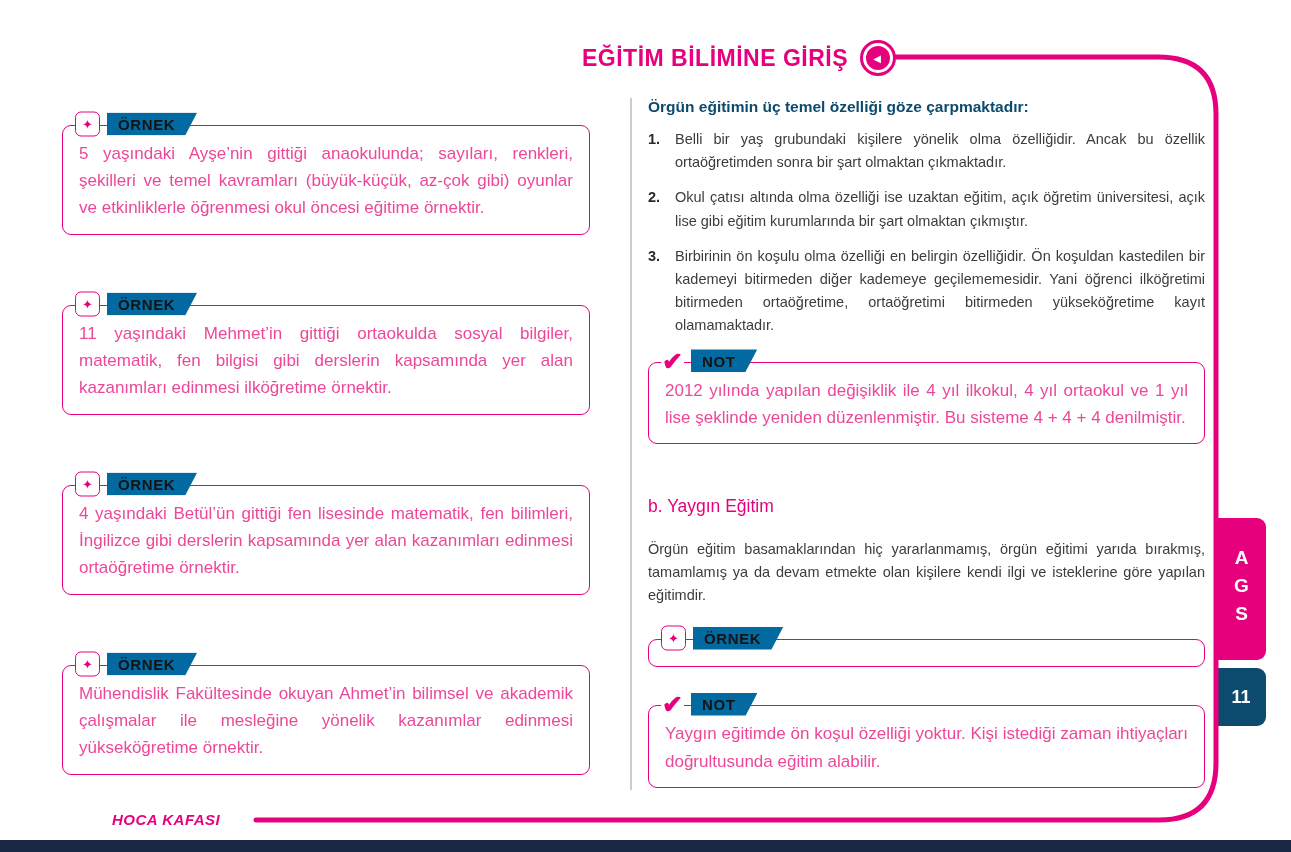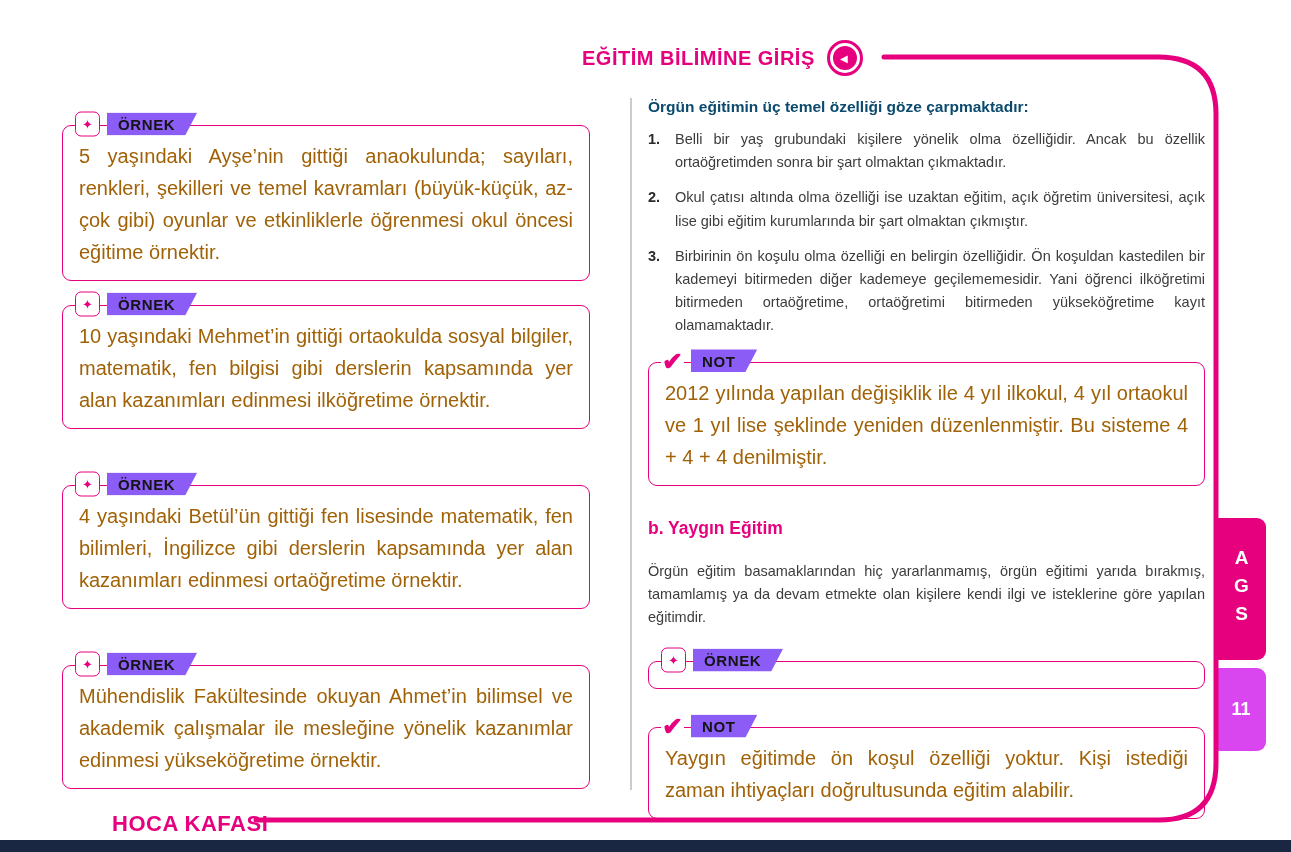--- a/index.html
+++ b/index.html
@@ -8,73 +8,73 @@
     position:relative;
     background:#ffffff;
     font-family:"Liberation Sans", sans-serif;
     font-size:14.5px;
     color:#3c3c3c;
     overflow:hidden;
   }
 
   
   .header { position:absolute; top:40px; left:582px; display:flex; align-items:center; gap:12px; z-index:5; }
-  .page-title { font-size:20px; font-weight:bold; color:#e6007e; letter-spacing:0.5px; white-space:nowrap; }
+  .page-title { font-size:23px; font-weight:bold; color:#e6007e; letter-spacing:0.5px; white-space:nowrap; }
   .back-circle { width:36px; height:36px; border:3px solid #e6007e; border-radius:50%; background:#fff;
                  display:flex; align-items:center; justify-content:center; flex-shrink:0; }
   .back-circle .inner { width:24px; height:24px; background:#e6007e; border-radius:50%; color:#fff;
                  font-size:10px; display:flex; align-items:center; justify-content:center; padding-right:2px; }
 
   
   .frame-svg { position:absolute; inset:0; pointer-events:none; z-index:4; }
 
   
   .divider { position:absolute; left:630px; top:98px; width:1.5px; height:692px; background:#cccccc; }
 
   
   .box { position:relative; background:#fff; border:1.6px solid #e6007e; border-radius:9px; padding:14px 16px 12px; }
-  .box-text { font-size:20px; line-height:1.6; text-align:justify; color:#a16207; }
+  .box-text { font-size:17px; line-height:1.6; text-align:justify; color:#ec4899; }
   .box-label { position:absolute; top:0; left:12px; transform:translateY(-58%); display:flex; align-items:center; gap:7px; }
   .star-badge { width:25px; height:25px; border:1.6px solid #e6007e; border-radius:6px; background:#fff;
                 color:#e6007e; font-size:13px; display:flex; align-items:center; justify-content:center; }
-  .tag { background:#8b5cf6; color:#141414; font-weight:bold; font-size:15px; letter-spacing:0.6px;
+  .tag { background:#0369a1; color:#141414; font-weight:bold; font-size:15px; letter-spacing:0.6px;
          padding:3px 22px 3px 11px; clip-path:polygon(0 0, 100% 0, calc(100% - 12px) 100%, 0 100%); }
   .check-glyph { color:#e6007e; font-size:25px; font-weight:bold; line-height:1; background:#fff; padding:0 1px; }
 
   
   .left-box { position:absolute; left:62px; width:528px; }
   .left-box.b1 { top:125px; }
   .left-box.b2 { top:305px; }
   .left-box.b3 { top:485px; }
   .left-box.b4 { top:665px; }
 
   
   .right-col { position:absolute; left:648px; top:98px; width:557px; }
   .right-heading { color:#0c4a6e; font-weight:bold; font-size:15.5px; margin-bottom:12px; }
   .num-item { display:flex; margin-bottom:12px; }
   .num-item .num { font-weight:bold; color:#2b2b2b; width:27px; flex-shrink:0; line-height:1.6; }
   .num-item p { text-align:justify; line-height:1.6; flex:1; }
   .note-box-1 { margin-top:24px; }
-  .subheading { color:#e6007e; font-weight:bold; font-size:17.5px; margin-top:32px; }
+  .subheading { color:#e6007e; font-weight:normal; font-size:17.5px; margin-top:52px; }
   .right-para { margin-top:21px; line-height:1.6; text-align:justify; }
   .example-box-right { margin-top:32px; }
   .note-box-2 { margin-top:38px; }
 
   
   .side-tab { position:absolute; left:1216px; top:518px; width:50px; height:142px; background:#e6007e;
               border-radius:0 9px 9px 0; display:flex; align-items:center; justify-content:center; z-index:3; }
   .side-tab span { writing-mode:vertical-rl; text-orientation:upright; color:#fff; font-weight:bold;
                    font-size:19px; letter-spacing:7px; }
-  .page-tab { position:absolute; left:1216px; top:668px; width:50px; height:83px; background:#d946ef;
+  .page-tab { position:absolute; left:1216px; top:668px; width:50px; height:58px; background:#0c4a6e;
               border-radius:0 9px 9px 0; display:flex; align-items:center; justify-content:center;
               color:#fff; font-weight:bold; font-size:18px; z-index:3; }
 
   
   .footer-brand { position:absolute; left:112px; top:811px; color:#e6007e; font-weight:bold;
-                  font-size:22px; letter-spacing:0.5px; }
+                  font-style:italic; font-size:15px; letter-spacing:0.5px; }
   .bottom-bar { position:absolute; left:0; bottom:0; width:100%; height:12px; background:#1a2742; }
 </style>
 </head>
 <body>
 
 <svg class="frame-svg" width="1291" height="852" viewBox="0 0 1291 852">
   <path d="M 884 57 H 1158 Q 1216 57 1216 114 V 763 Q 1216 820 1159 820 H 256" fill="none" stroke="#e6007e" stroke-width="5" stroke-linecap="round"></path>
 </svg>
 
 <div class="header">
@@ -92,21 +92,21 @@
     <span class="tag">ÖRNEK</span>
   </div>
   <p class="box-text">5 yaşındaki Ayşe’nin gittiği anaokulunda; sayıları, renkleri, şekilleri ve temel kavramları (büyük-küçük, az-çok gibi) oyunlar ve etkinliklerle öğrenmesi okul öncesi eğitime örnektir.</p>
 </div>
 
 <div class="box left-box b2">
   <div class="box-label">
     <span class="star-badge">✦</span>
     <span class="tag">ÖRNEK</span>
   </div>
-  <p class="box-text">10 yaşındaki Mehmet’in gittiği ortaokulda sosyal bilgiler, matematik, fen bilgisi gibi derslerin kapsamında yer alan kazanımları edinmesi ilköğretime örnektir.</p>
+  <p class="box-text">11 yaşındaki Mehmet’in gittiği ortaokulda sosyal bilgiler, matematik, fen bilgisi gibi derslerin kapsamında yer alan kazanımları edinmesi ilköğretime örnektir.</p>
 </div>
 
 <div class="box left-box b3">
   <div class="box-label">
     <span class="star-badge">✦</span>
     <span class="tag">ÖRNEK</span>
   </div>
   <p class="box-text">4 yaşındaki Betül’ün gittiği fen lisesinde matematik, fen bilimleri, İngilizce gibi derslerin kapsamında yer alan kazanımları edinmesi ortaöğretime örnektir.</p>
 </div>
 

